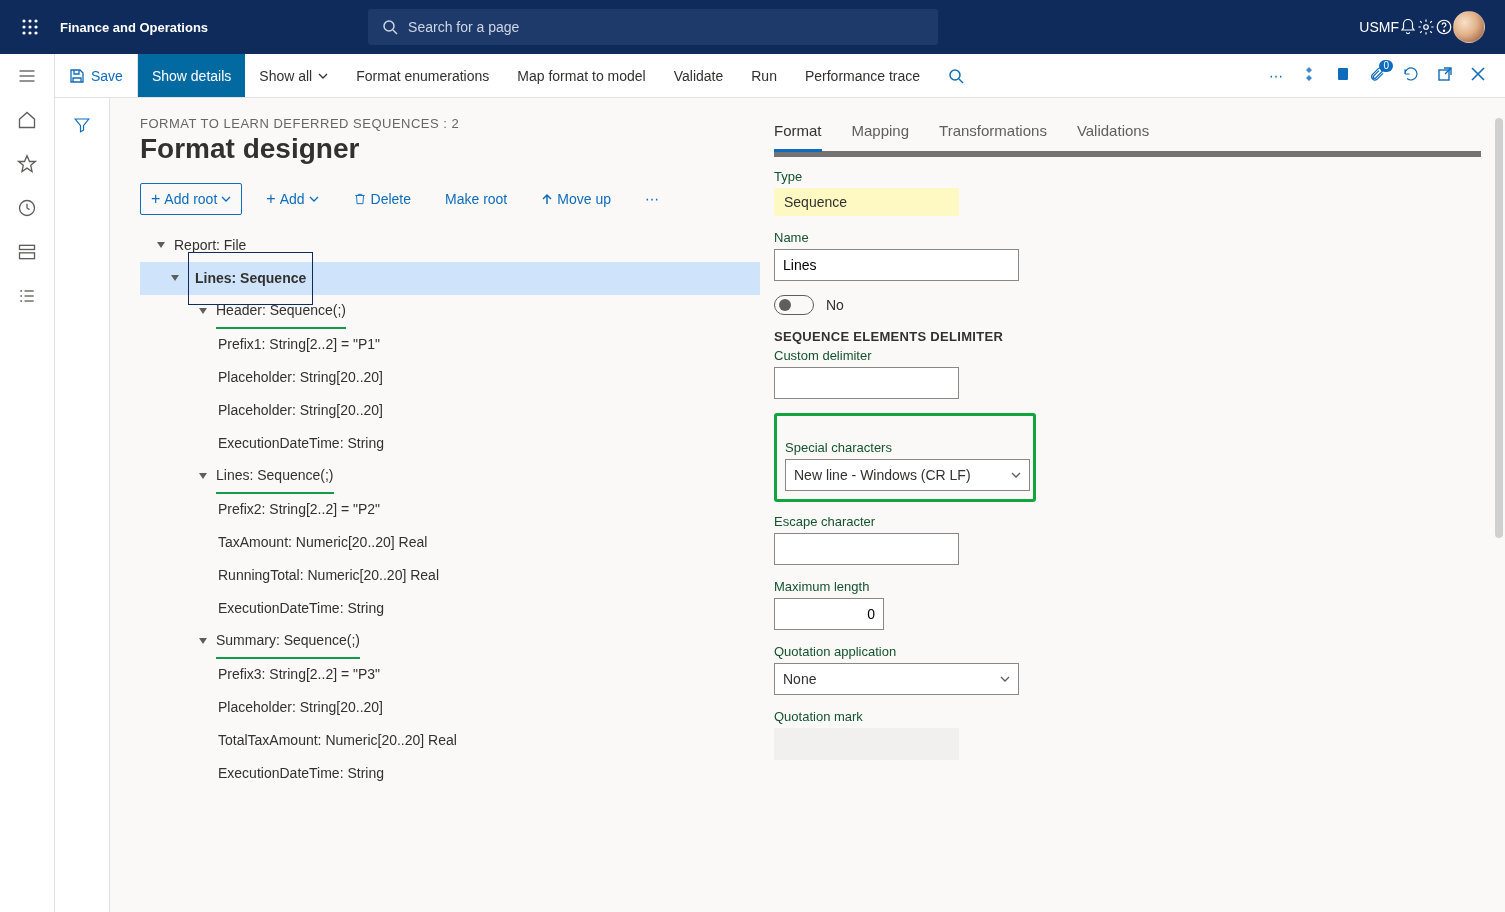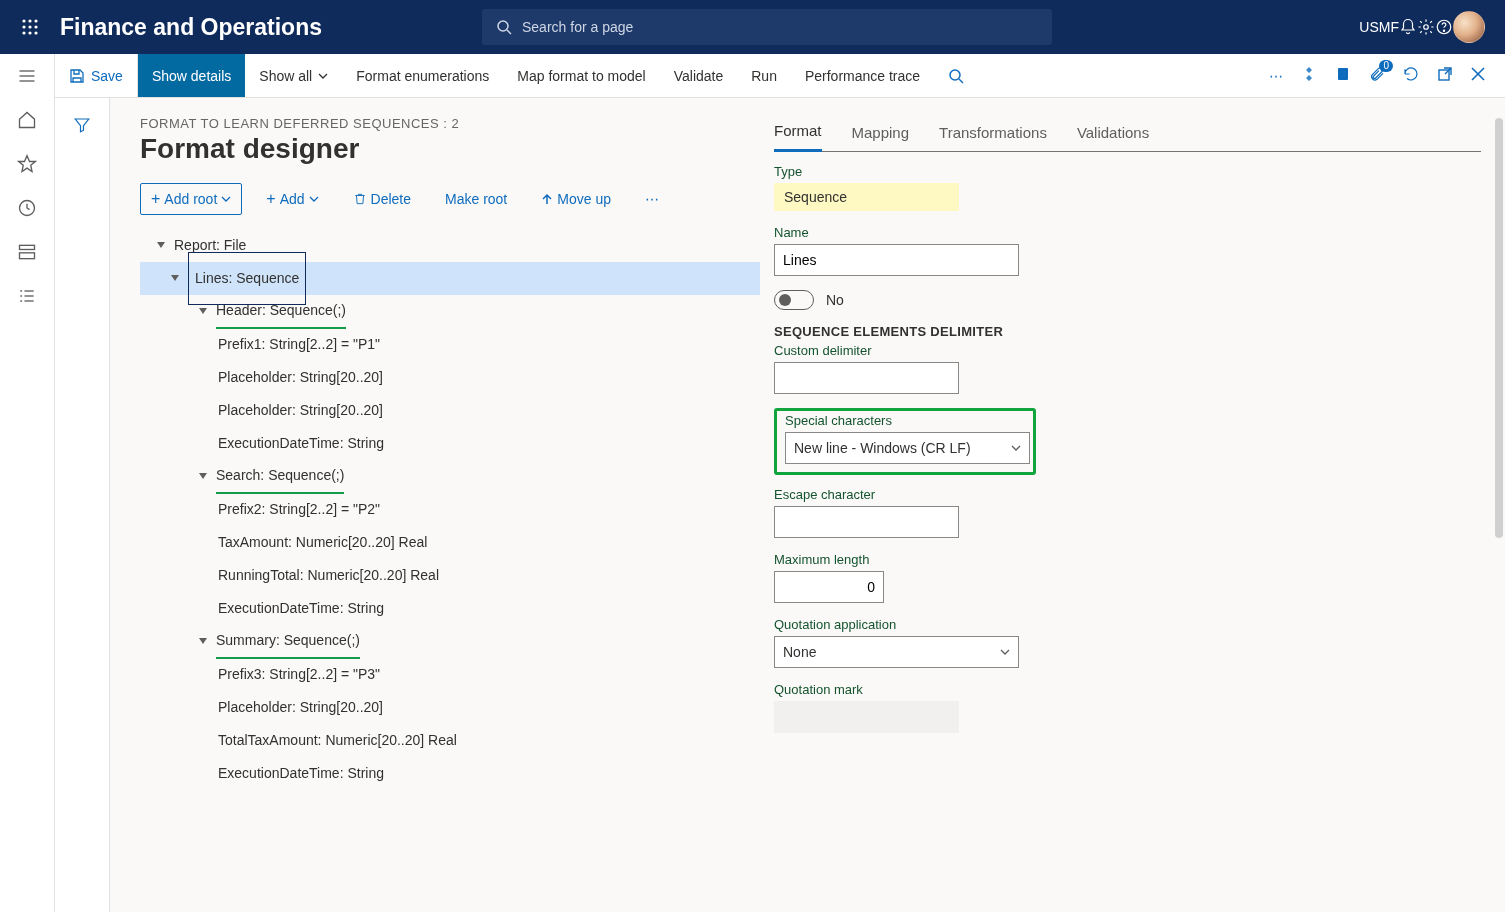--- a/index.html
+++ b/index.html
@@ -1,21 +1,21 @@
 <!DOCTYPE html>
 <html><head>
 <meta charset="utf-8">
 <style>
 * { box-sizing: border-box; margin: 0; padding: 0; font-family: "Segoe UI", Tahoma, sans-serif; }
 body { background: #f8f8f8; color: #323130; font-size: 14px; overflow: hidden; }
 
 
 .topnav { height: 54px; background: #0f2b5b; color: #fff; display: flex; align-items: center; padding: 0 10px; }
 .topnav .waffle { width: 40px; display: flex; align-items: center; justify-content: center; }
-.topnav .brand { font-size: 23px; font-weight: 600; margin-left: 10px; }
+.topnav .brand { font-size: 13px; font-weight: 600; margin-left: 10px; }
 .topnav .search { flex: 0 0 570px; margin-left: 160px; height: 36px; background: #1e3a6a; border-radius: 3px; display: flex; align-items: center; padding: 0 14px; color: #cfd6e5; }
 .topnav .search svg { margin-right: 10px; }
 .topnav .spacer { flex: 1; }
 .topnav .right { display: flex; align-items: center; padding-right: 10px; }
 .topnav .right span, .topnav .right svg { color: #fff; }
 .topnav .avatar { width: 32px; height: 32px; border-radius: 50%; background: radial-gradient(circle at 35% 35%, #f7e1c8 0%, #e2b18a 45%, #b88363 70%, #7a513a 100%); border: 1px solid #fff3; }
 
 
 .actionbar { height: 44px; background: #fff; border-bottom: 1px solid #e1e1e1; display: flex; align-items: stretch; padding-left: 55px; }
 .actionbar .item { display: flex; align-items: center; padding: 0 14px; font-size: 14px; color: #323130; cursor: pointer; gap: 6px; text-align: center; }
@@ -48,42 +48,42 @@
 
 .tree { font-size: 14px; line-height: 33px; }
 .tree .row { display: flex; align-items: center; height: 33px; padding-left: 0; cursor: pointer; }
 .tree .caret { width: 14px; display: inline-flex; justify-content: center; margin-right: 6px; }
 .tree .caret svg { transform: rotate(0deg); }
 .tree .lvl0 { padding-left: 14px; }
 .tree .lvl1 { padding-left: 28px; }
 .tree .lvl2 { padding-left: 56px; }
 .tree .lvl3 { padding-left: 78px; }
 .tree .row.selected { background: #cfe4fa; }
-.tree .row.selected .label { border: 1px solid #0f2b5b; padding: 9px 6px; background: #fff0; }
+.tree .row.selected .label { border: 1px solid #0f2b5b; padding: 9px 6px; background: #fff0; font-weight: bold; }
 .tree .underline-green .label { border-bottom: 2px solid #129b49; padding-bottom: 0px; }
 
 
 .rightpanel { flex: 1; padding: 18px 24px 20px 4px; background: #faf9f8; overflow-y: auto; position: relative; }
-.tabs { display: flex; gap: 30px; border-bottom: 1px solid #737373; margin-bottom: 12px; align-items: flex-end; }
+.tabs { display: flex; gap: 30px; border-bottom: 6px solid #737373; margin-bottom: 12px; }
 .tabs .tab { padding: 6px 0 10px; font-size: 15px; color: #605e5c; cursor: pointer; }
 .tabs .tab.active { color: #323130; border-bottom: 3px solid #0f6cbd; margin-bottom: -1px; font-weight: 400; }
 
 .field { margin-bottom: 14px; }
 .field label { display: block; font-size: 13px; color: #14532d; margin-bottom: 4px; }
 .field .val-ro { background: #fef9c3; padding: 6px 10px; width: 185px; display: inline-block; }
 .field input[type=text] { width: 245px; height: 32px; border: 1px solid #8a8886; padding: 0 8px; font-size: 14px; background: #fff; }
 .field input.short { width: 185px; }
 .field input.num { width: 110px; text-align: right; }
 .field .select { width: 245px; height: 32px; border: 1px solid #8a8886; background: #fff; display: flex; align-items: center; justify-content: space-between; padding: 0 8px; cursor: pointer; }
 .toggle { display: flex; align-items: center; gap: 12px; }
 .toggle .track { width: 40px; height: 20px; border: 1px solid #605e5c; border-radius: 10px; position: relative; }
 .toggle .knob { width: 12px; height: 12px; border-radius: 50%; background: #605e5c; position: absolute; top: 3px; left: 4px; }
 .section-header { font-size: 13px; font-weight: 700; letter-spacing: 0.3px; margin: 12px 0 4px; }
 
-.highlight-box { border: 3px solid #12a53e; border-radius: 3px; padding: 2px 8px 8px; margin-bottom: 12px; width: 262px; }
+.highlight-box { border: 3px solid #12a53e; border-radius: 3px; padding: 24px 8px 8px; margin-bottom: 12px; width: 262px; }
 
 .vscroll { position: absolute; right: 2px; top: 20px; width: 8px; height: 420px; background: #d0d0d0; border-radius: 4px; }
 </style>
 </head>
 <body>
 
 <div class="topnav">
   <div class="waffle">
     <svg width="18" height="18" viewBox="0 0 18 18" fill="#fff">
         <circle cx="3" cy="3" r="1.6"></circle>
@@ -313,21 +313,21 @@
           </div>
         <div class="row lvl3">
             <span class="label">ExecutionDateTime: String</span>
           </div>
         <div class="row lvl2 underline-green">
             <span class="caret">
               <svg width="8" height="8" viewBox="0 0 8 8">
                 <path d="M0 0l8 0-4 6z" fill="#605e5c"></path>
               </svg>
             </span>
-            <span class="label">Search: Sequence(;)</span>
+            <span class="label">Lines: Sequence(;)</span>
           </div>
         <div class="row lvl3">
             <span class="label">Prefix2: String[2..2] = "P2"</span>
           </div>
         <div class="row lvl3">
             <span class="label">TaxAmount: Numeric[20..20] Real</span>
           </div>
         <div class="row lvl3">
             <span class="label">RunningTotal: Numeric[20..20] Real</span>
           </div>

